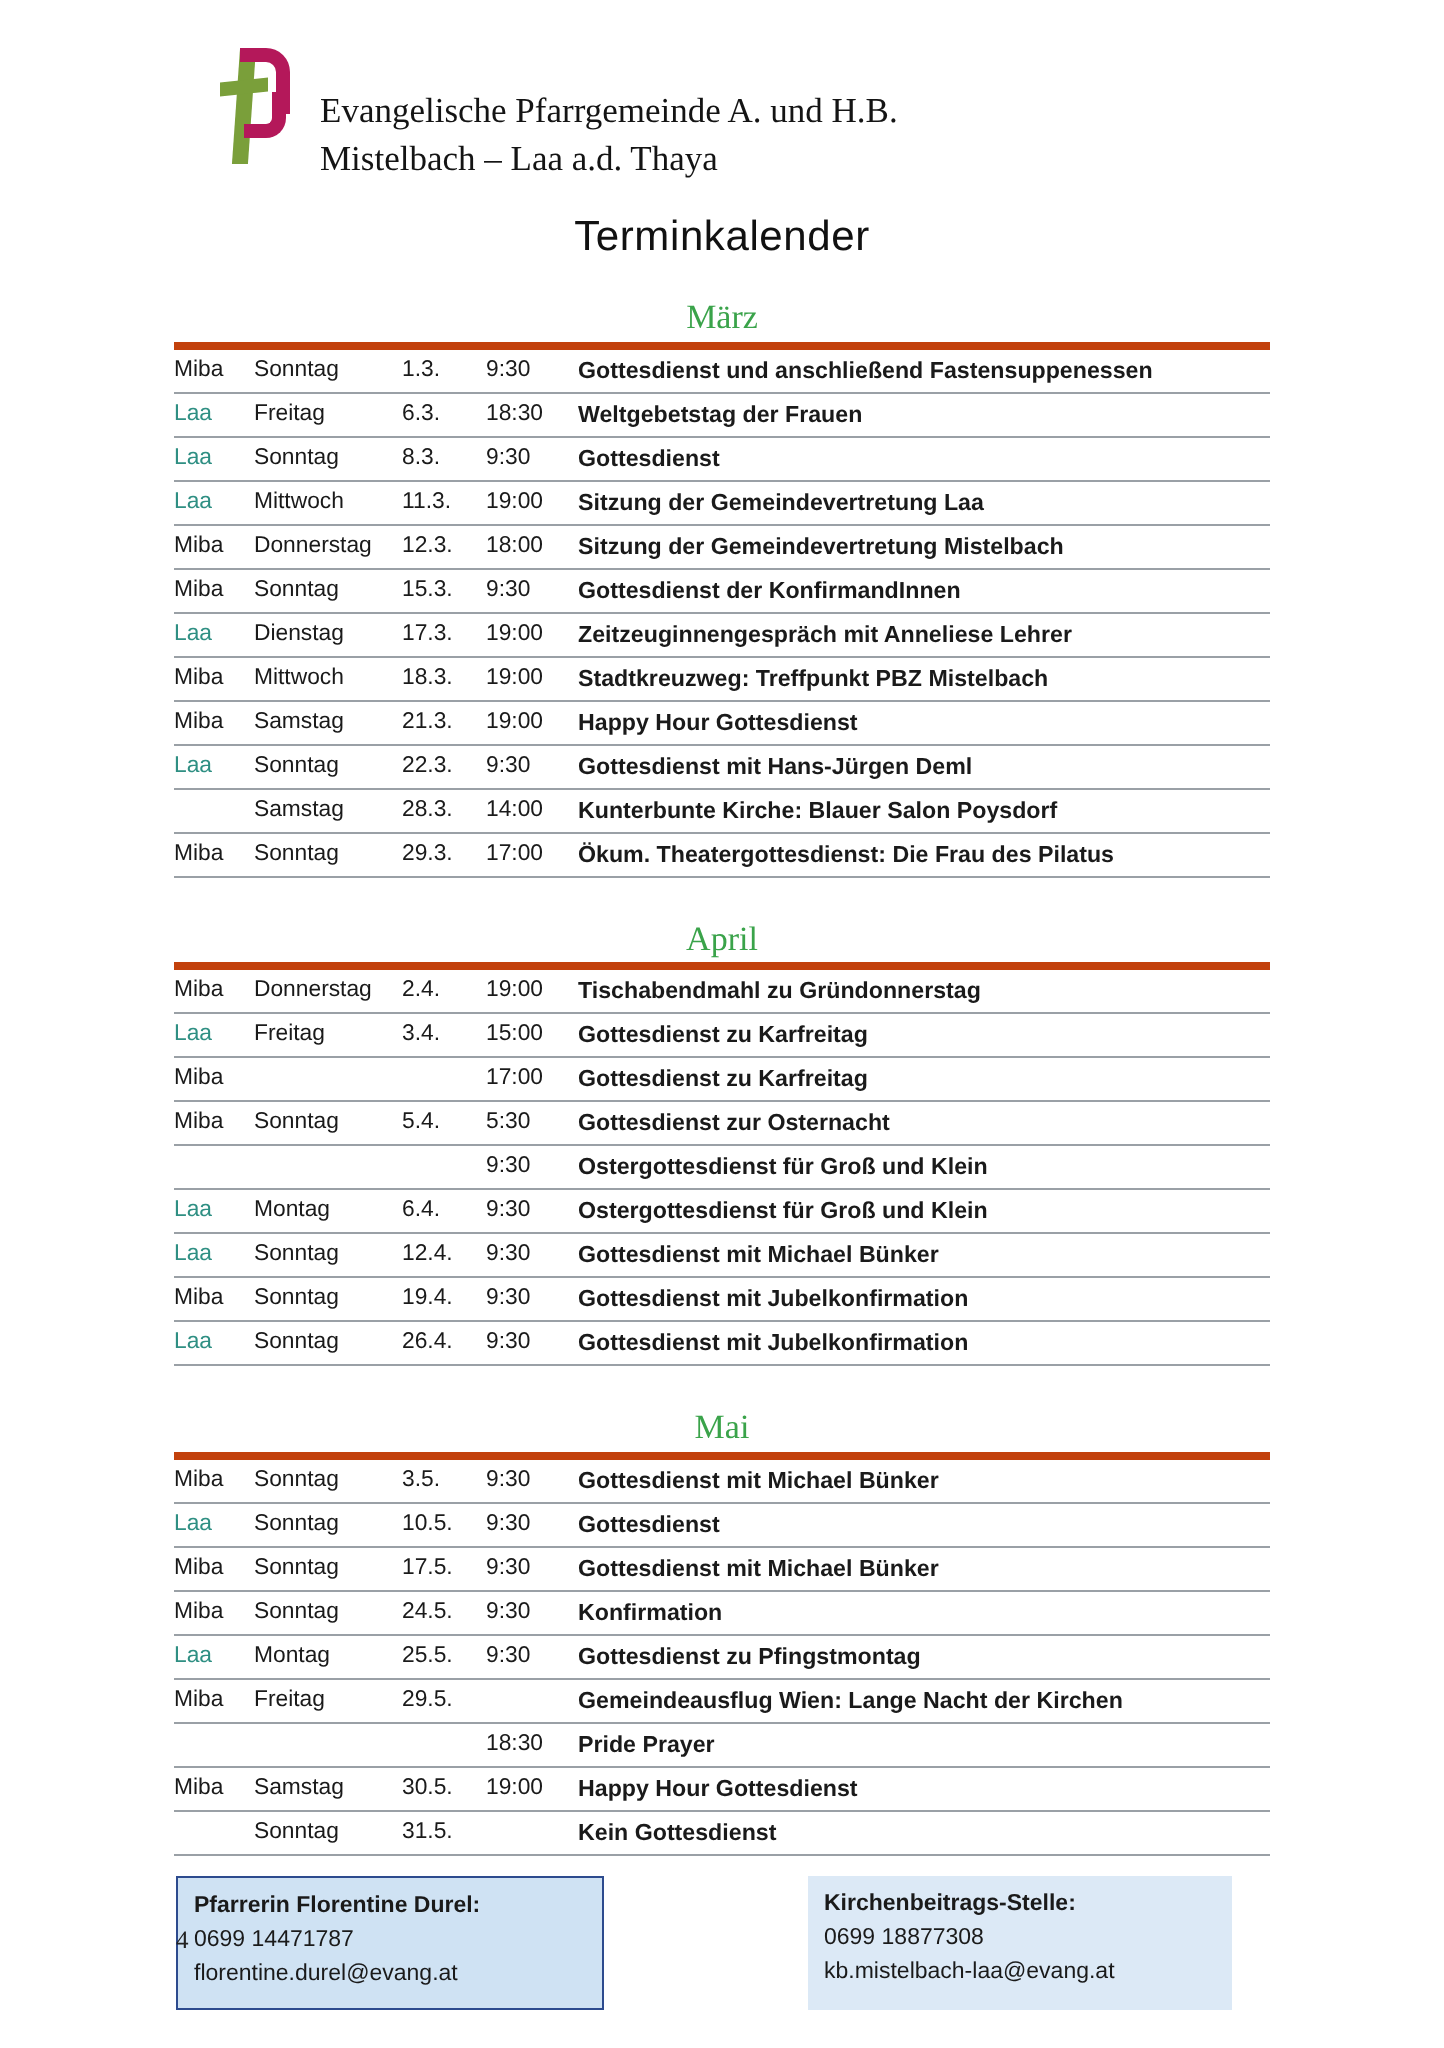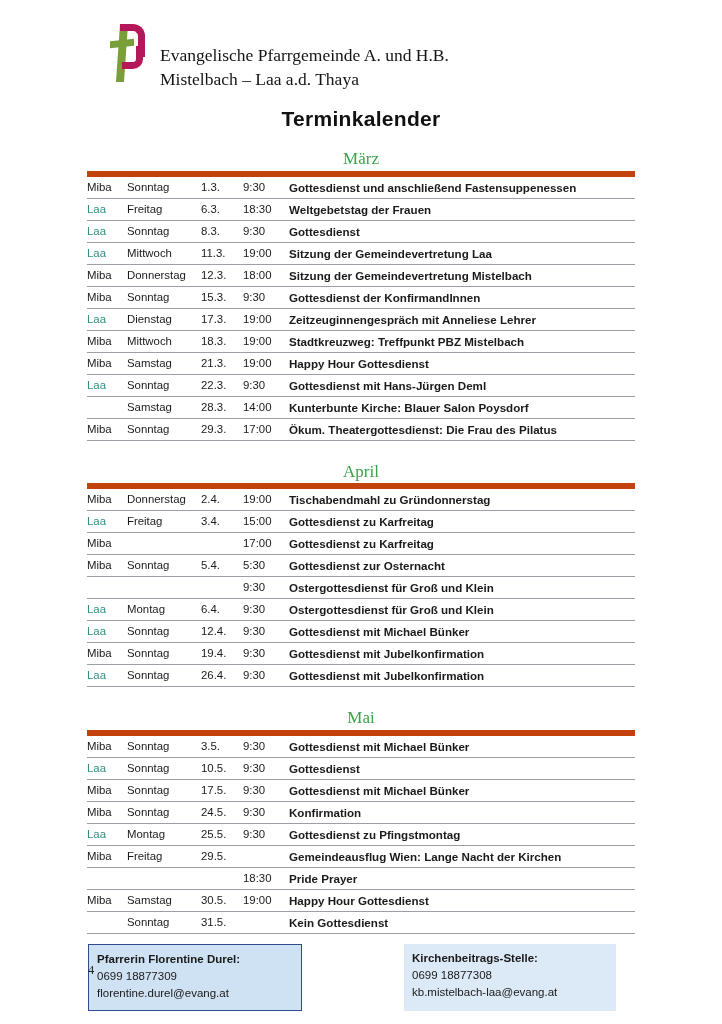--- a/index.html
+++ b/index.html
@@ -79,21 +79,21 @@
     font-size: 17.5px;
     line-height: 1.35;
     color: #141414;
     padding-top: 22px;
   }
   .org .line2 { white-space: nowrap; }
 
   .doc-title {
     text-align: center;
     font-size: 21px;
-    font-weight: bold;
+    font-weight: normal;
     letter-spacing: 0.3px;
     margin-top: 16px;
     color: #111;
   }
 
   
   .cal {
     margin: 14px auto 0 auto;
     width: 548px;
     border-collapse: collapse;
@@ -109,21 +109,21 @@
   .c-place { width: 40px; padding-left: 2px; font-size: 11.4px; }
   .c-day   { width: 74px; font-size: 11.4px; }
   .c-date  { width: 42px; font-size: 11.4px; }
   .c-time  { width: 46px; font-size: 11.4px; }
   .c-desc  { font-size: 11.6px; }
 
   .miba { color: #1a1a1a; }
   .laa  { color: #2f8f83; }
 
   .month-row td {
-    border-bottom: 6px solid #c2410c;
+    border-bottom: 4px solid #c2410c;
     padding-top: 13px;
     padding-bottom: 2px;
   }
   .month-row.first td { padding-top: 4px; }
   .month-name {
     text-align: center;
     color: #3aa34a;
     font-size: 17px;
     font-weight: normal;
     font-family: "Liberation Serif", serif;
@@ -419,21 +419,21 @@
           <td class="c-time"></td>
           <td class="c-desc desc"><span class="norm">Kein Gottesdienst</span></td>
         </tr>
       </tbody>
   </table>
 
 
   <div class="contact-row">
     <div class="contact-box">
       <div class="name">Pfarrerin Florentine Durel:</div>
-      <div class="phone">0699 18877309</div>
+      <div class="phone">0699 14471787</div>
       <div class="mail">florentine.durel@evang.at</div>
     </div>
     <div class="contact-box plain">
       <div class="name">Kirchenbeitrags-Stelle:</div>
       <div class="phone">0699 18877308</div>
       <div class="mail">kb.mistelbach-laa@evang.at</div>
     </div>
   </div>
 
   <div class="page-number">4</div>

